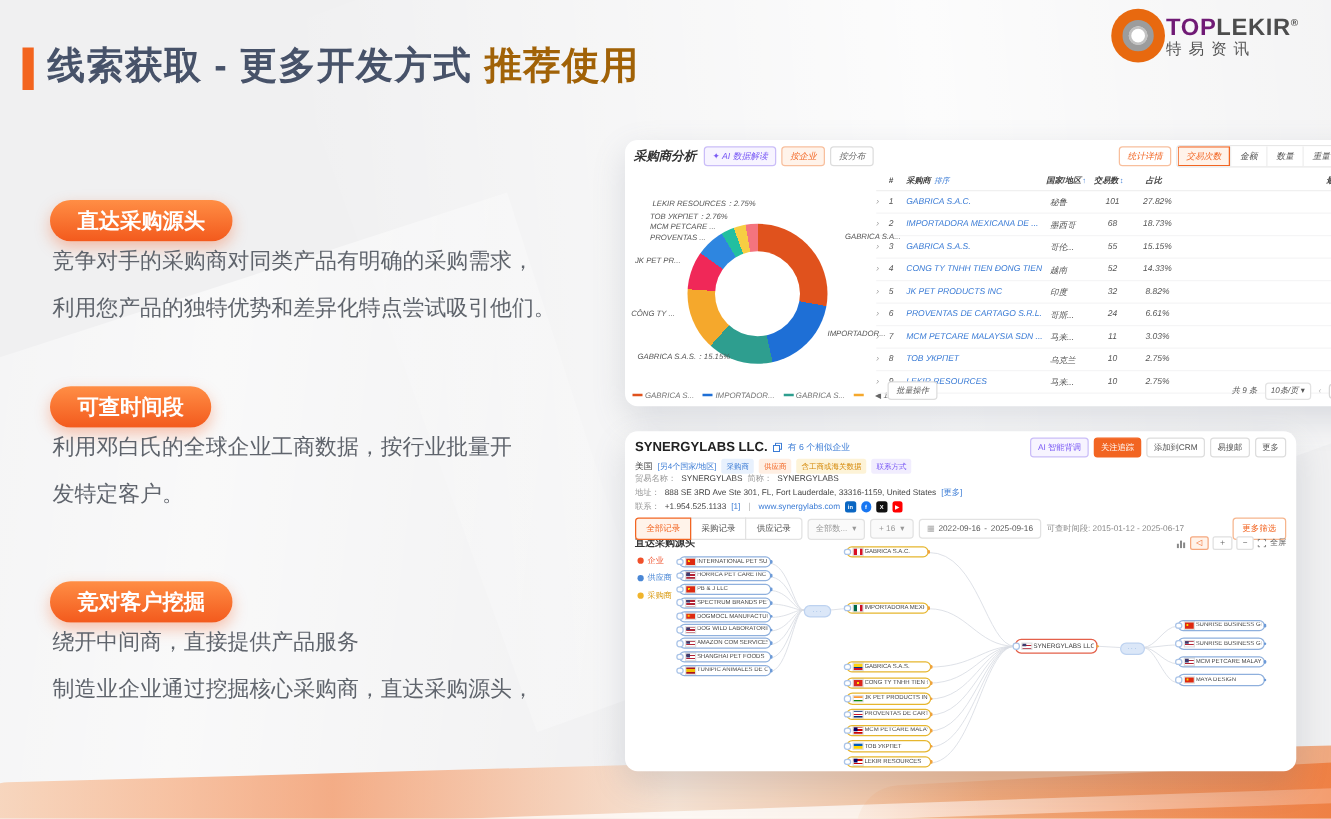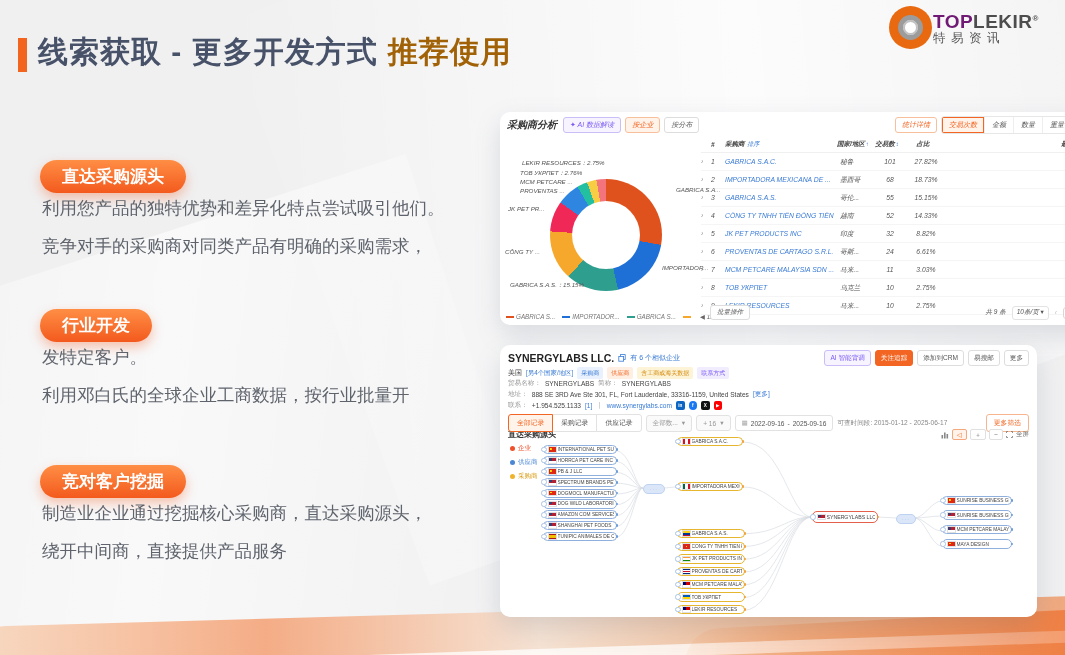--- a/index.html
+++ b/index.html
@@ -156,32 +156,32 @@
   <div class="logo">
     <div class="logo-mark"></div>
     <div>
       <div class="logo-en"><span class="t-top">TOP</span><span class="t-ease">LEKIR</span><sup>®</sup></div>
       <div class="logo-cn">特易资讯</div>
     </div>
   </div>
 
   <div class="badge" style="top:160px">直达采购源头</div>
   <div class="para" style="top:189px">
+    <div>竞争对手的采购商对同类产品有明确的采购需求，</div>
     <div>利用您产品的独特优势和差异化特点尝试吸引他们。</div>
-    <div>竞争对手的采购商对同类产品有明确的采购需求，</div>
-  </div>
-  <div class="badge" style="top:309px">行业开发</div>
+  </div>
+  <div class="badge" style="top:309px">可查时间段</div>
   <div class="para" style="top:338px">
+    <div>利用邓白氏的全球企业工商数据，按行业批量开</div>
     <div>发特定客户。</div>
-    <div>利用邓白氏的全球企业工商数据，按行业批量开</div>
   </div>
   <div class="badge" style="top:465px">竞对客户挖掘</div>
   <div class="para" style="top:494px">
+    <div>绕开中间商，直接提供产品服务</div>
     <div>制造业企业通过挖掘核心采购商，直达采购源头，</div>
-    <div>绕开中间商，直接提供产品服务</div>
   </div>
 
   <div class="card card1">
     <div class="p1-head">
       <span class="p1-title">采购商分析</span>
       <span class="btn btn-ai"><span>✦</span> <span>AI 数据解读</span></span>
       <span class="btn btn-company">按企业</span>
       <span class="btn">按分布</span>
       <span class="spacer"></span>
       <span class="btn btn-stats">统计详情</span>

